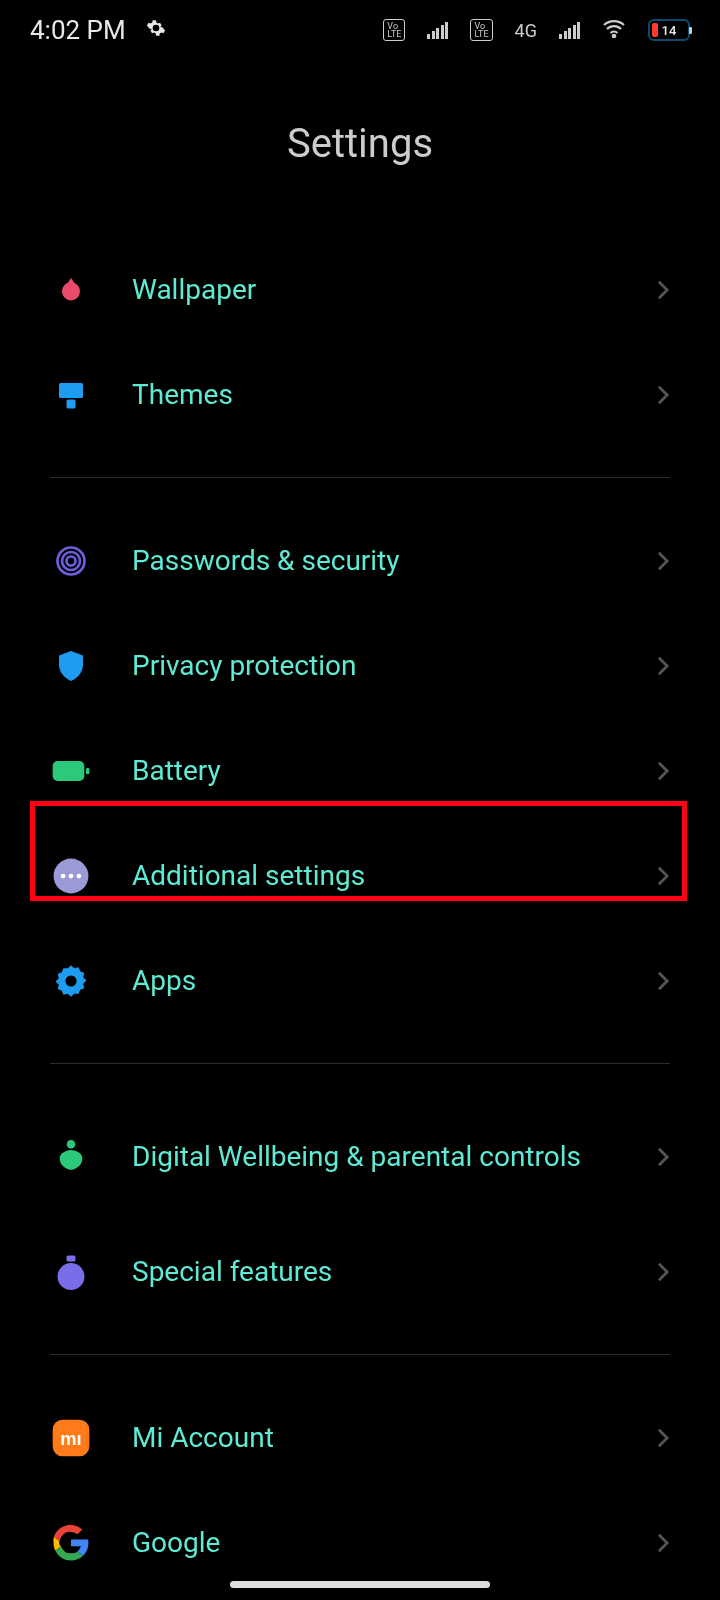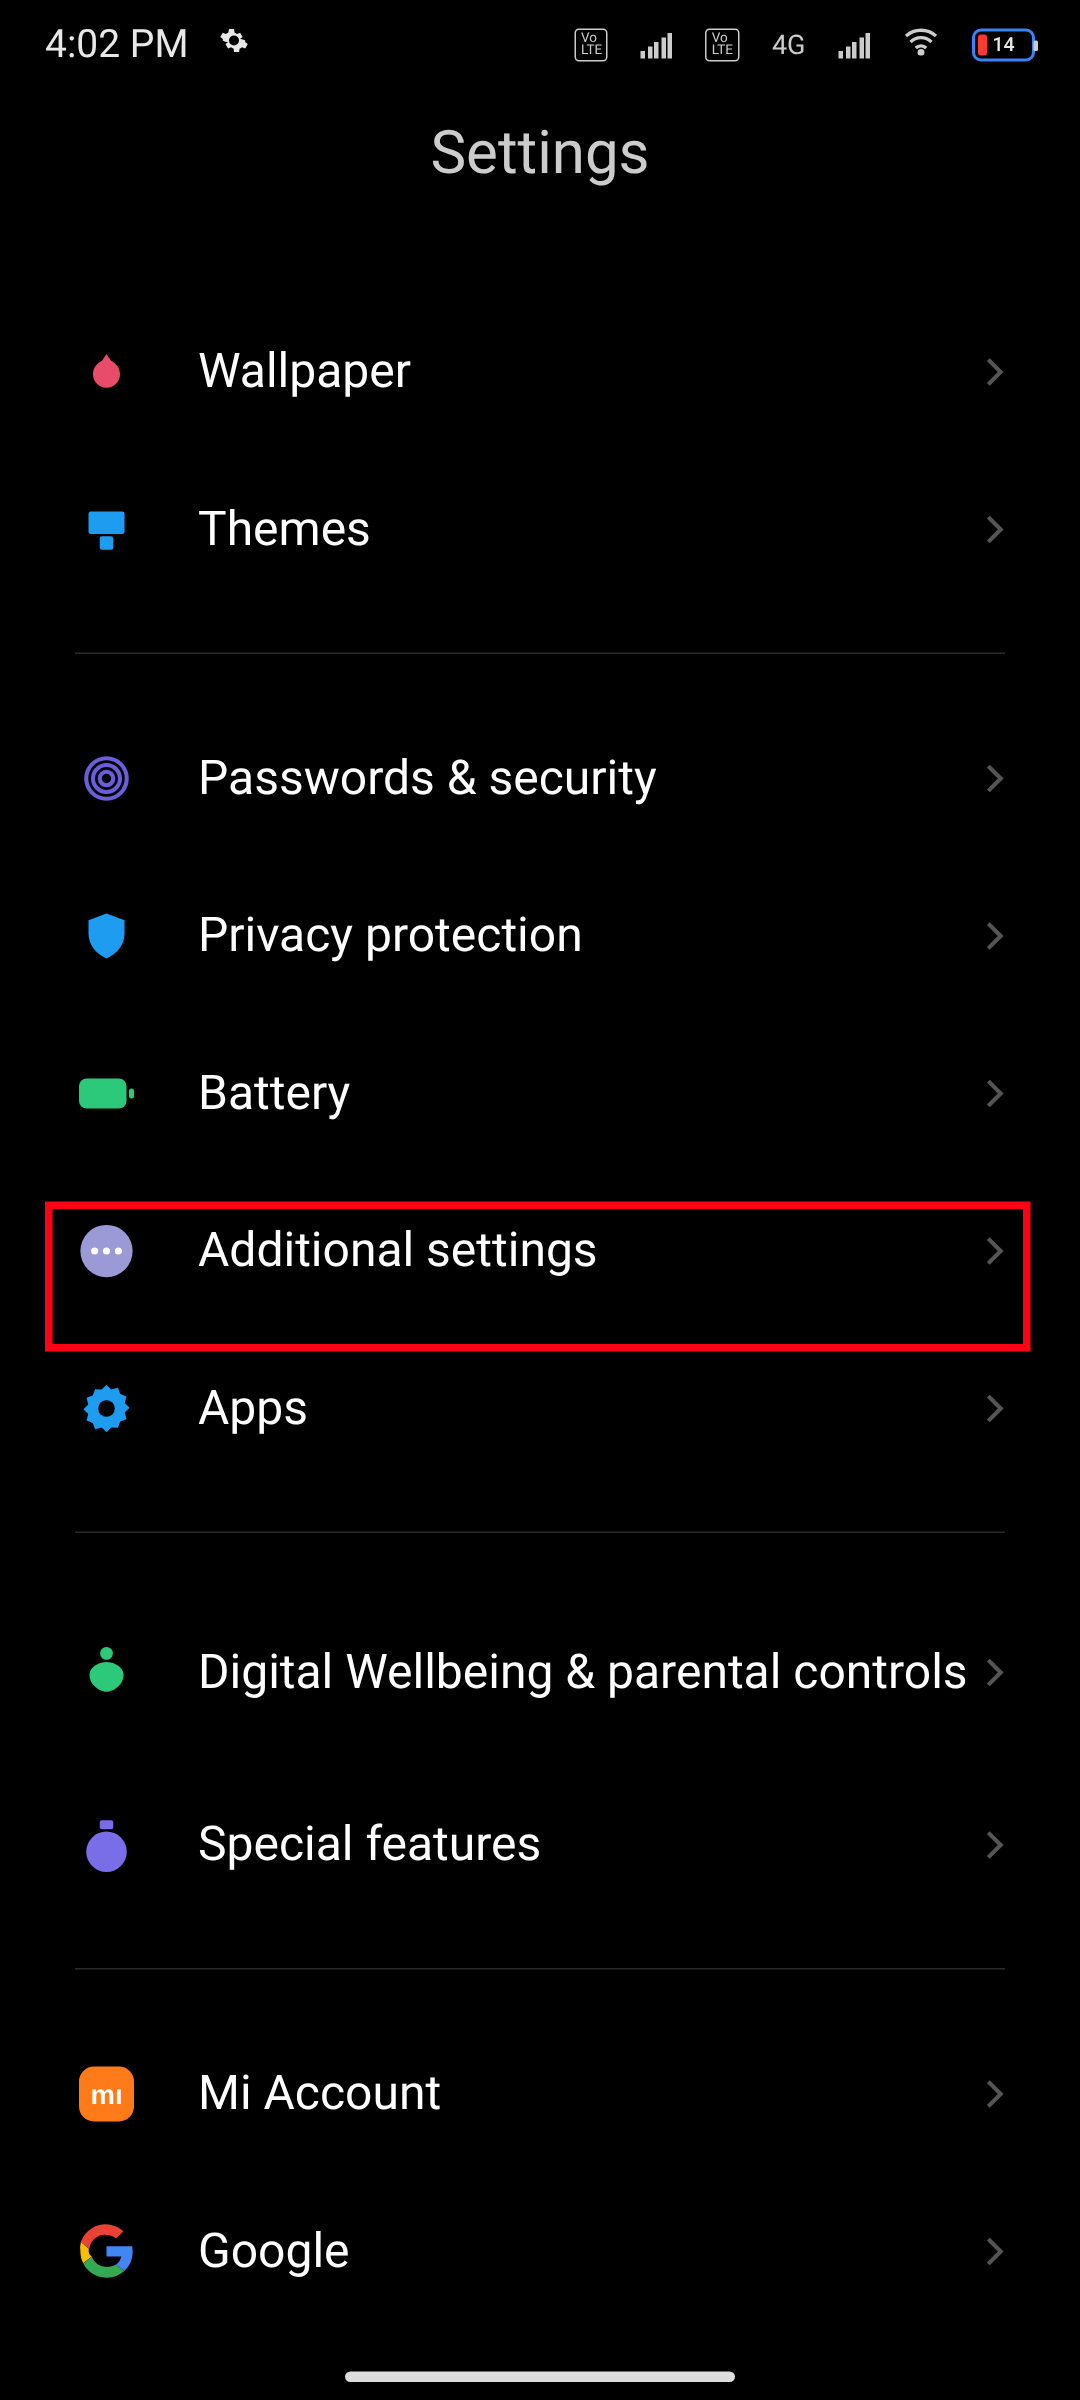--- a/index.html
+++ b/index.html
@@ -59,21 +59,21 @@
     .signal span:nth-child(5){height:17px;}
     .net-label {
       font-size: 18px;
       color: #ccc;
     }
     .wifi {
       font-size: 22px;
       color: #ccc;
     }
     .battery-box {
-      border: 2px solid #3b82f6;
+      border: 2px solid #0c4a6e;
       border-radius: 6px;
       width: 42px;
       height: 22px;
       position: relative;
       display: flex;
       align-items: center;
     }
     .battery-box::after {
       content: '';
       position: absolute;
@@ -96,21 +96,21 @@
       width: 100%;
       text-align: center;
       font-size: 13px;
       color: #e8e8e8;
       font-weight: 500;
     }
     .page-title {
       text-align: center;
       font-size: 40px;
       color: #ccc;
-      margin-top: 18px;
+      margin-top: 60px;
       margin-bottom: 70px;
       font-weight: 400;
     }
     .list {
       padding: 0 50px;
     }
     .item {
       display: flex;
       align-items: center;
       height: 105px;
@@ -119,22 +119,22 @@
     .icon-slot {
       width: 42px;
       height: 42px;
       display: flex;
       align-items: center;
       justify-content: center;
       margin-right: 40px;
       flex-shrink: 0;
     }
     .label {
-      font-size: 32px;
-      color: #ffffff;
+      font-size: 28px;
+      color: #5eead4;
       flex: 1;
       line-height: 1.2;
     }
     .chevron {
       color: #555;
       font-size: 20px;
     }
     .chevron svg { display: block; }
     .divider {
       height: 1px;

